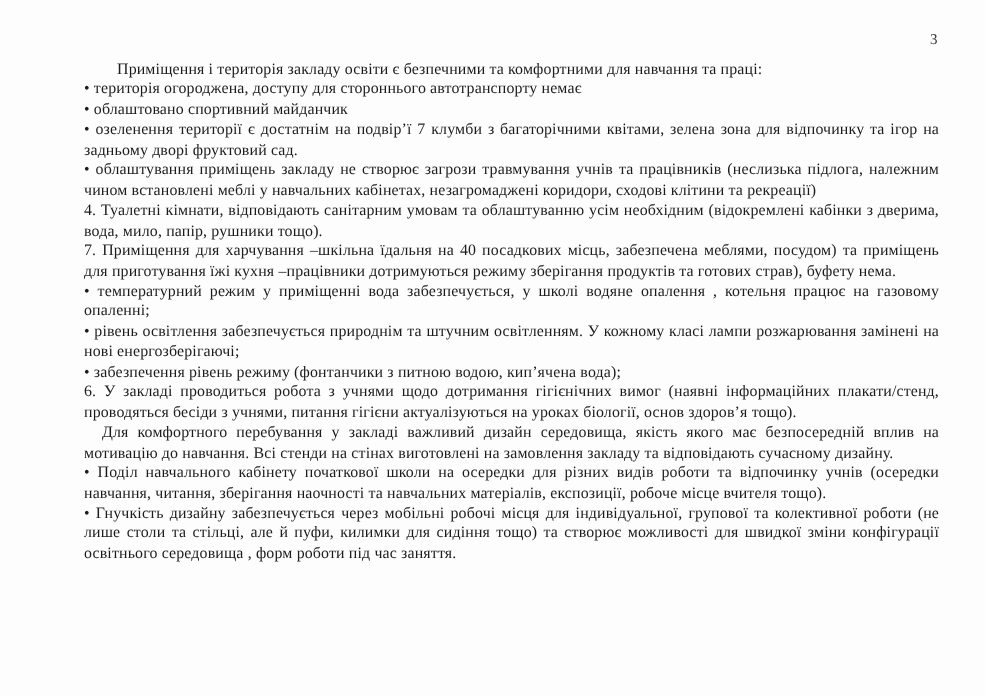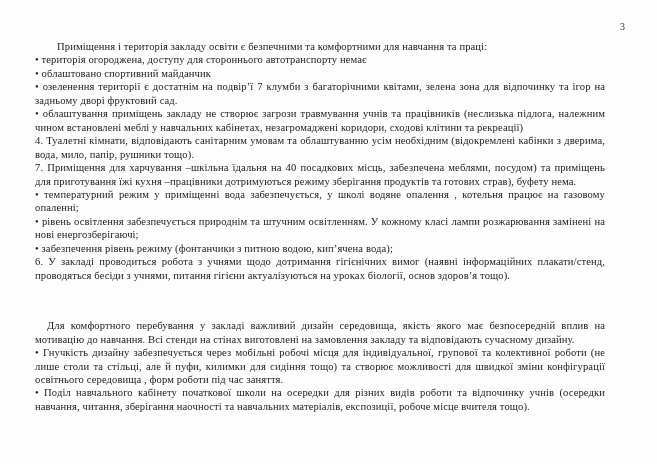--- a/index.html
+++ b/index.html
@@ -18,49 +18,49 @@
   }
   .page-number {
     position: absolute;
     top: 21px;
     right: 32px;
     font-size: 10px;
     color: #333333;
   }
   .doc-body {
     position: absolute;
-    left: 35px;
+    left: 56px;
     top: 40px;
     width: 570px;
     text-align: justify;
     font-size: 10.6px;
     line-height: 13.45px;
     letter-spacing: 0.1px;
   }
   .doc-body p {
     margin: 0;
     padding: 0;
   }
   .doc-body p.indent-large { text-indent: 22px; }
-  .doc-body p.indent-small { text-indent: 12px; margin-top: 37px; }
+  .doc-body p.indent-small { text-indent: 12px; }
 </style>
 </head>
 <body>
 
 <div class="page">
   <div class="page-number">3</div>
   <div class="doc-body">
       <p class="indent-large">Приміщення і територія закладу освіти є безпечними та комфортними для навчання та праці:</p>
       <p>• територія огороджена,  доступу для стороннього автотранспорту немає</p>
       <p>• облаштовано спортивний майданчик</p>
       <p>•  озеленення території є достатнім на подвір’ї 7 клумби з багаторічними квітами, зелена зона для відпочинку та ігор на задньому дворі фруктовий сад.</p>
       <p>•   облаштування приміщень закладу не створює загрози травмування учнів та працівників (неслизька підлога, належним чином встановлені меблі у навчальних кабінетах, незагромаджені коридори, сходові клітини та рекреації)</p>
       <p>4. Туалетні кімнати, відповідають санітарним умовам та облаштуванню усім необхідним (відокремлені кабінки з дверима, вода, мило, папір, рушники тощо).</p>
       <p>7. Приміщення для харчування –шкільна їдальня на 40 посадкових місць, забезпечена меблями, посудом) та приміщень для приготування їжі кухня –працівники дотримуються режиму зберігання продуктів та готових страв), буфету нема.</p>
       <p>• температурний режим у приміщенні вода забезпечується, у школі водяне опалення , котельня працює на газовому опаленні;</p>
       <p>• рівень освітлення забезпечується природнім та штучним освітленням. У кожному класі лампи розжарювання замінені на нові енергозберігаючі;</p>
       <p>• забезпечення рівень режиму (фонтанчики з питною водою, кип’ячена вода);</p>
       <p>6.  У закладі проводиться робота з учнями щодо дотримання гігієнічних вимог (наявні інформаційних плакати/стенд, проводяться бесіди з учнями, питання гігієни актуалізуються на уроках біології, основ здоров’я тощо).</p>
       <p class="indent-small">Для комфортного перебування у закладі важливий дизайн середовища, якість якого має безпосередній вплив на мотивацію до навчання. Всі стенди на стінах виготовлені на замовлення закладу та відповідають сучасному дизайну.</p>
+      <p>• Поділ навчального кабінету початкової школи на осередки для різних видів роботи та відпочинку учнів (осередки навчання, читання, зберігання наочності та навчальних матеріалів, експозиції, робоче місце вчителя тощо).</p>
       <p>• Гнучкість дизайну забезпечується через мобільні робочі місця для індивідуальної, групової та колективної роботи (не лише столи та стільці, але й пуфи, килимки для сидіння тощо) та створює можливості для швидкої зміни конфігурації освітнього середовища , форм роботи під час заняття.</p>
-      <p>• Поділ навчального кабінету початкової школи на осередки для різних видів роботи та відпочинку учнів (осередки навчання, читання, зберігання наочності та навчальних матеріалів, експозиції, робоче місце вчителя тощо).</p>
     </div>
 </div>
 
 </body></html>

